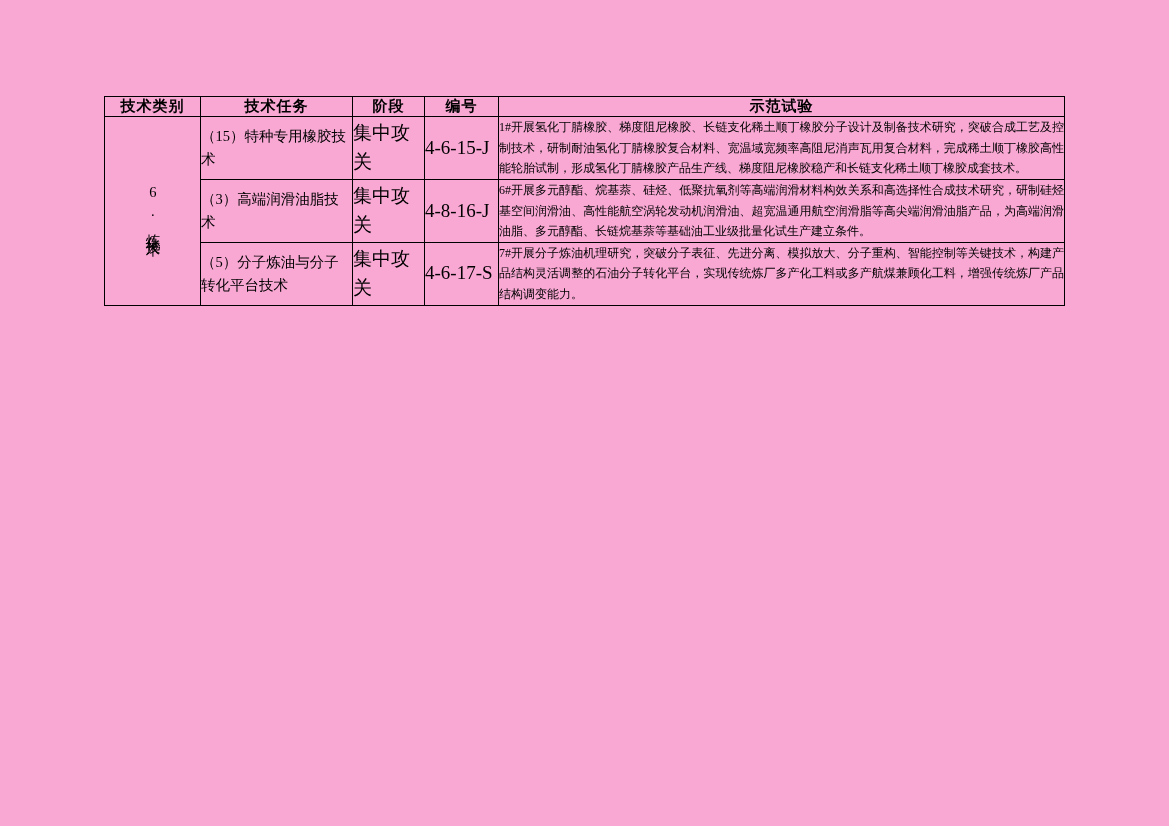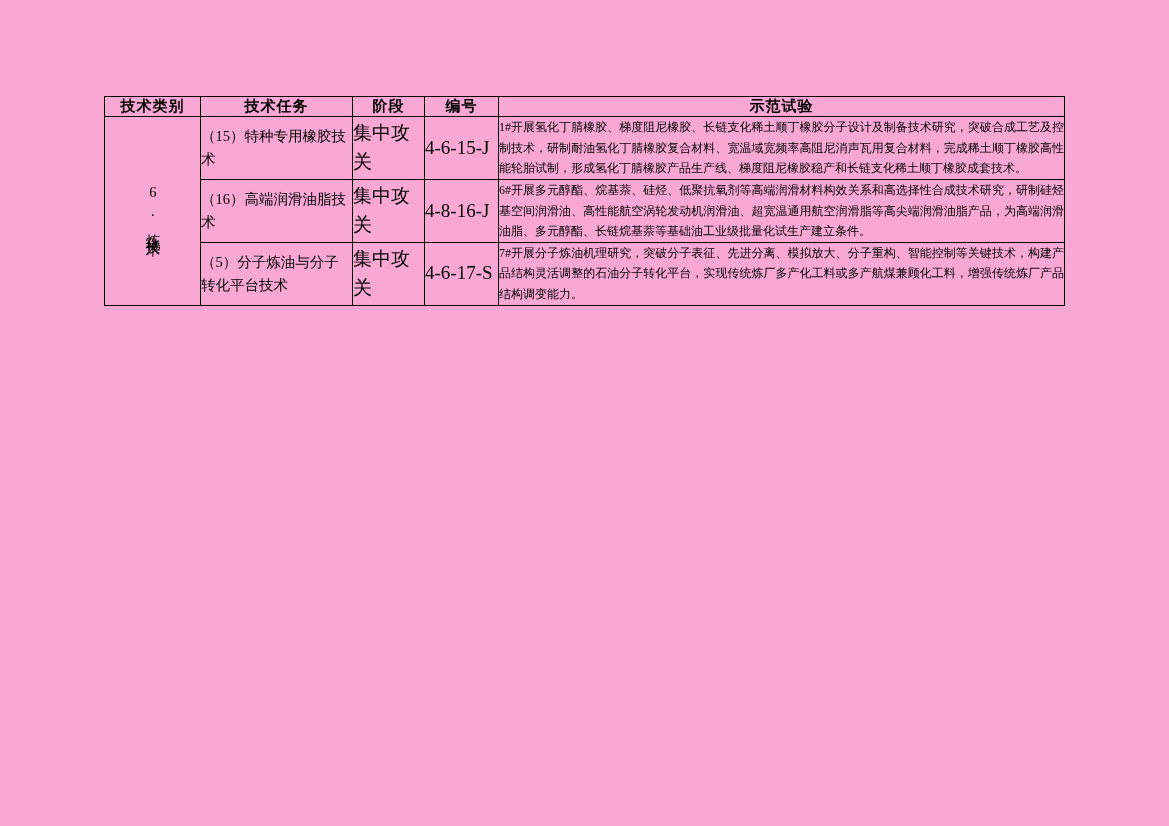--- a/index.html
+++ b/index.html
@@ -112,21 +112,21 @@
         <tr>
           <td class="cat-cell" rowspan="3">
             <span class="vert-text">6.炼化技术</span>
           </td>
           <td class="task-cell">（15）特种专用橡胶技术</td>
           <td class="stage-cell">集中攻关</td>
           <td class="code-cell">4-6-15-J</td>
           <td class="sub-cell">1#开展氢化丁腈橡胶、梯度阻尼橡胶、长链支化稀土顺丁橡胶分子设计及制备技术研究，突破合成工艺及控制技术，研制耐油氢化丁腈橡胶复合材料、宽温域宽频率高阻尼消声瓦用复合材料，完成稀土顺丁橡胶高性能轮胎试制，形成氢化丁腈橡胶产品生产线、梯度阻尼橡胶稳产和长链支化稀土顺丁橡胶成套技术。</td>
         </tr>
         <tr>
-          <td class="task-cell">（16）高端润滑油脂技术</td>
+          <td class="task-cell">（3）高端润滑油脂技术</td>
           <td class="stage-cell">集中攻关</td>
           <td class="code-cell">4-8-16-J</td>
           <td class="sub-cell">6#开展多元醇酯、烷基萘、硅烃、低聚抗氧剂等高端润滑材料构效关系和高选择性合成技术研究，研制硅烃基空间润滑油、高性能航空涡轮发动机润滑油、超宽温通用航空润滑脂等高尖端润滑油脂产品，为高端润滑油脂、多元醇酯、长链烷基萘等基础油工业级批量化试生产建立条件。</td>
         </tr>
         <tr>
           <td class="task-cell">（5）分子炼油与分子转化平台技术</td>
           <td class="stage-cell">集中攻关</td>
           <td class="code-cell">4-6-17-S</td>
           <td class="sub-cell">7#开展分子炼油机理研究，突破分子表征、先进分离、模拟放大、分子重构、智能控制等关键技术，构建产品结构灵活调整的石油分子转化平台，实现传统炼厂多产化工料或多产航煤兼顾化工料，增强传统炼厂产品结构调变能力。</td>
         </tr>

